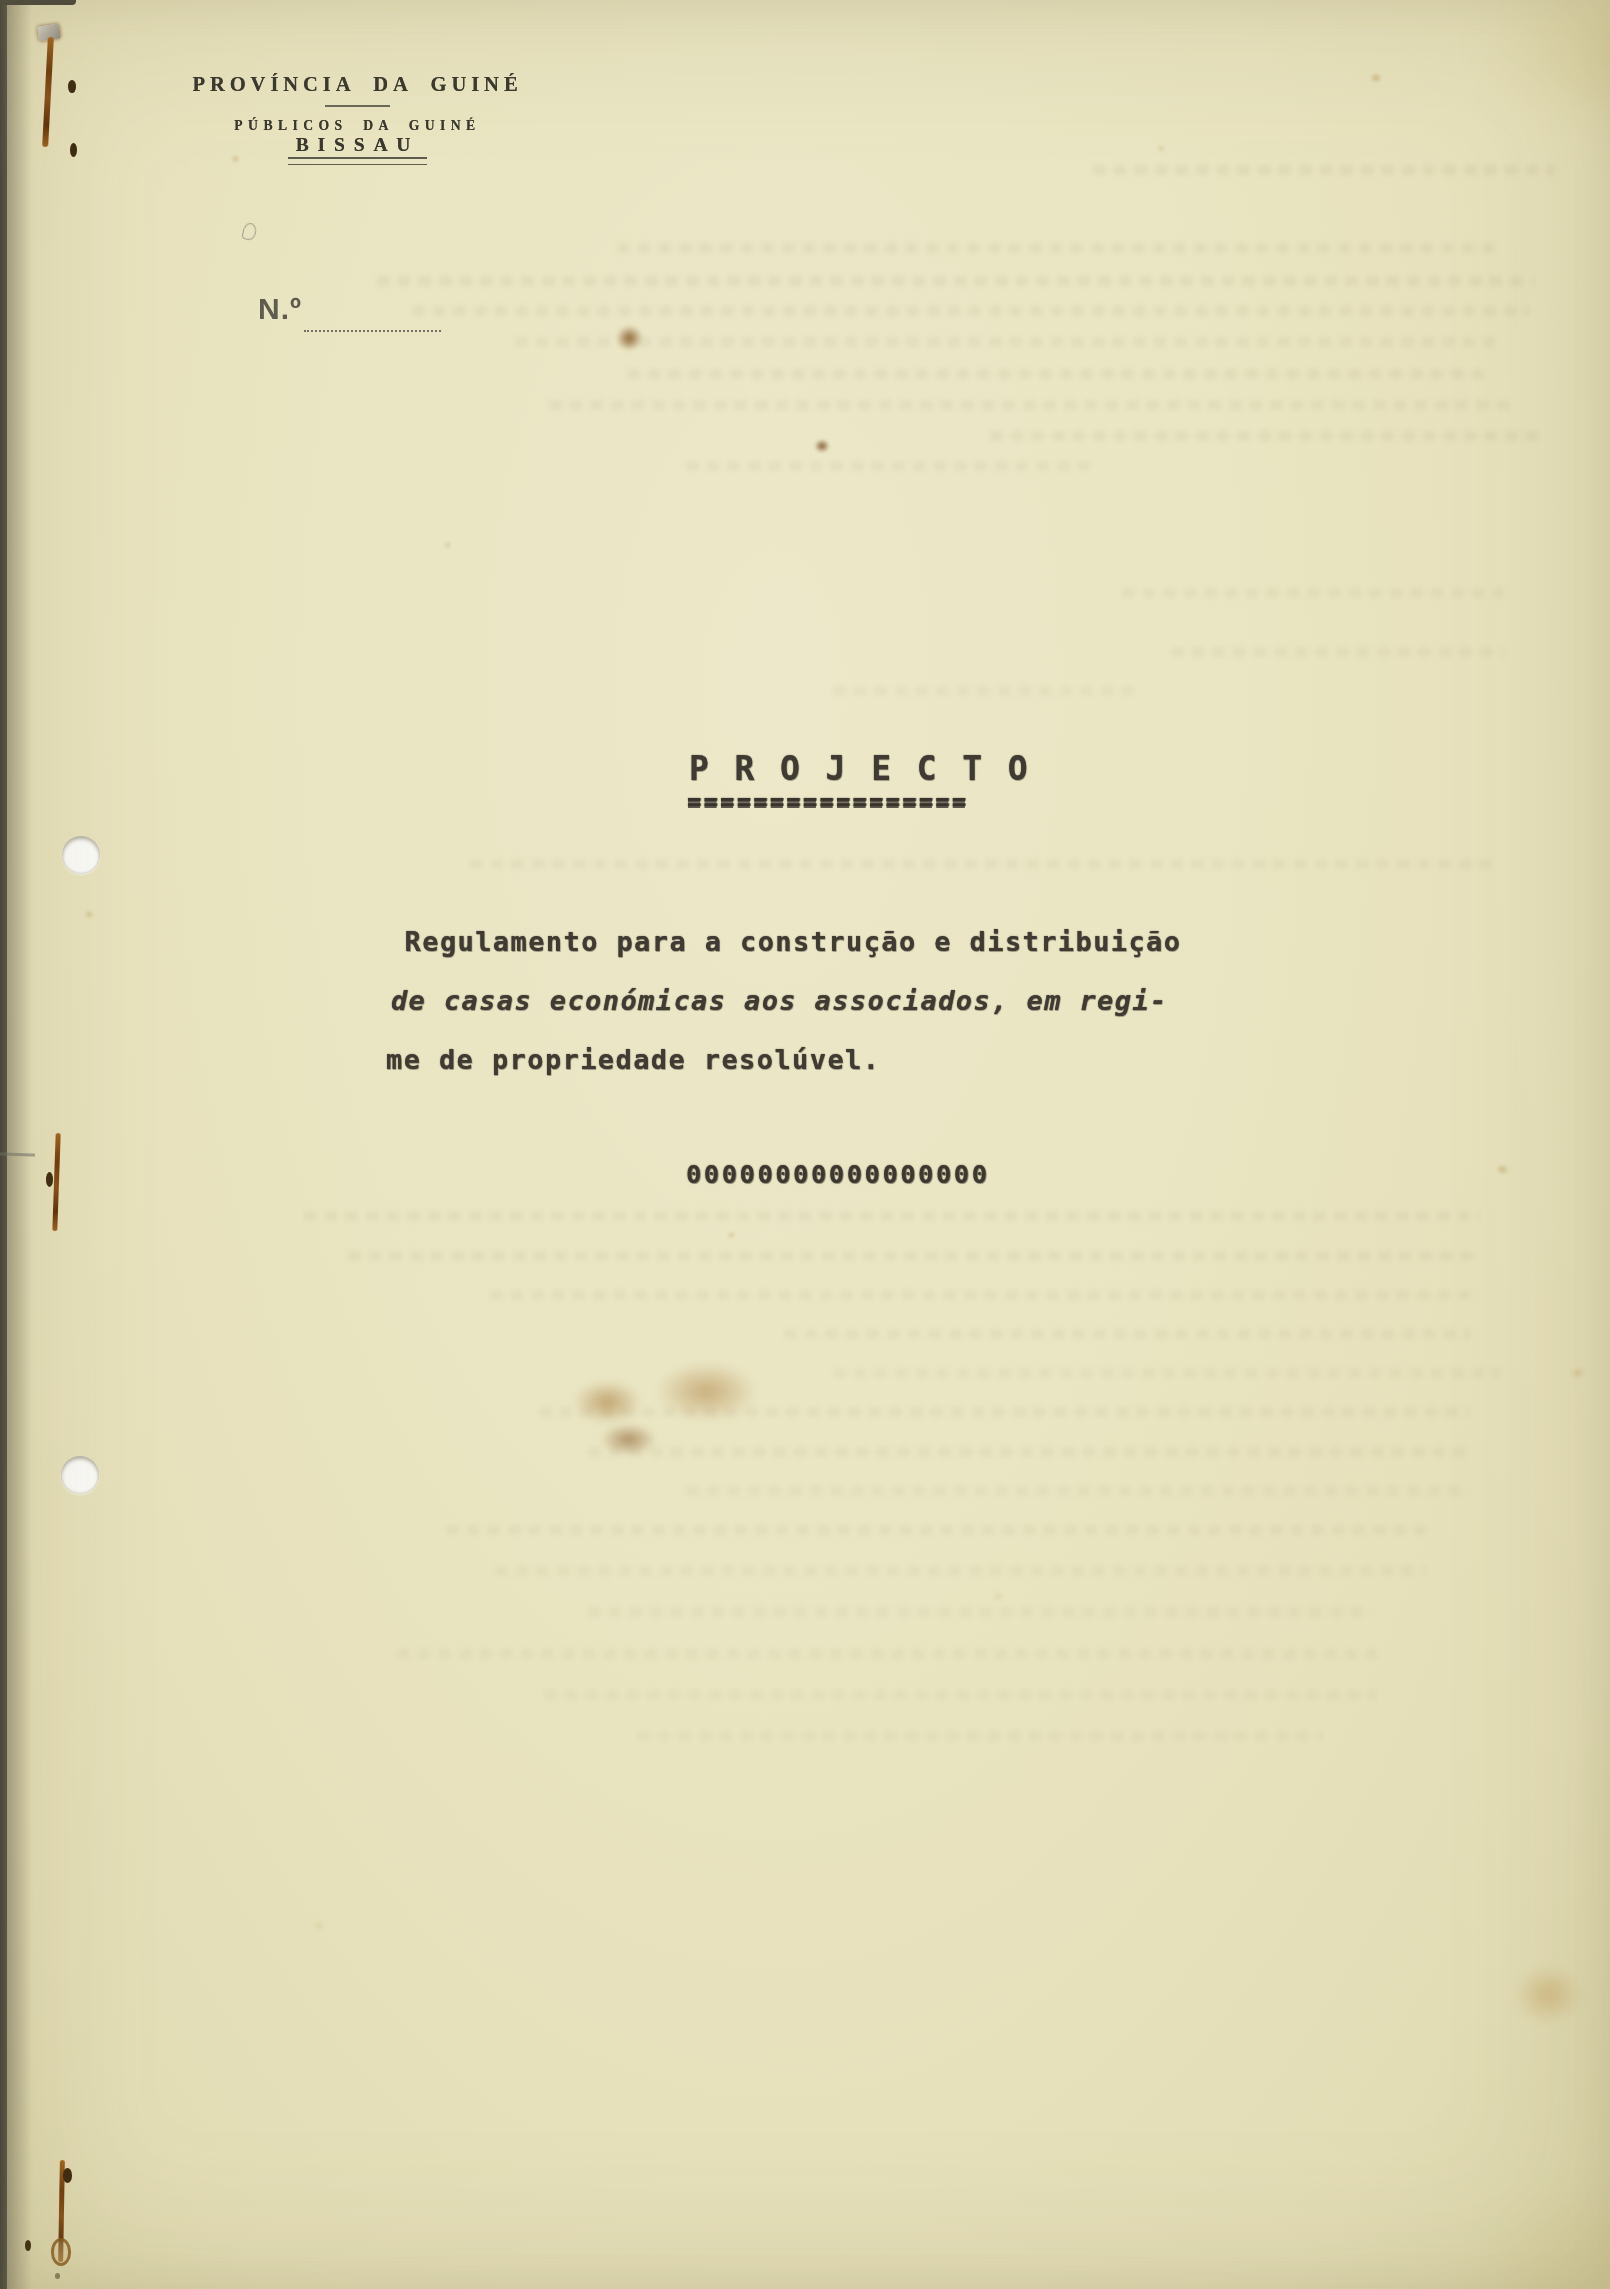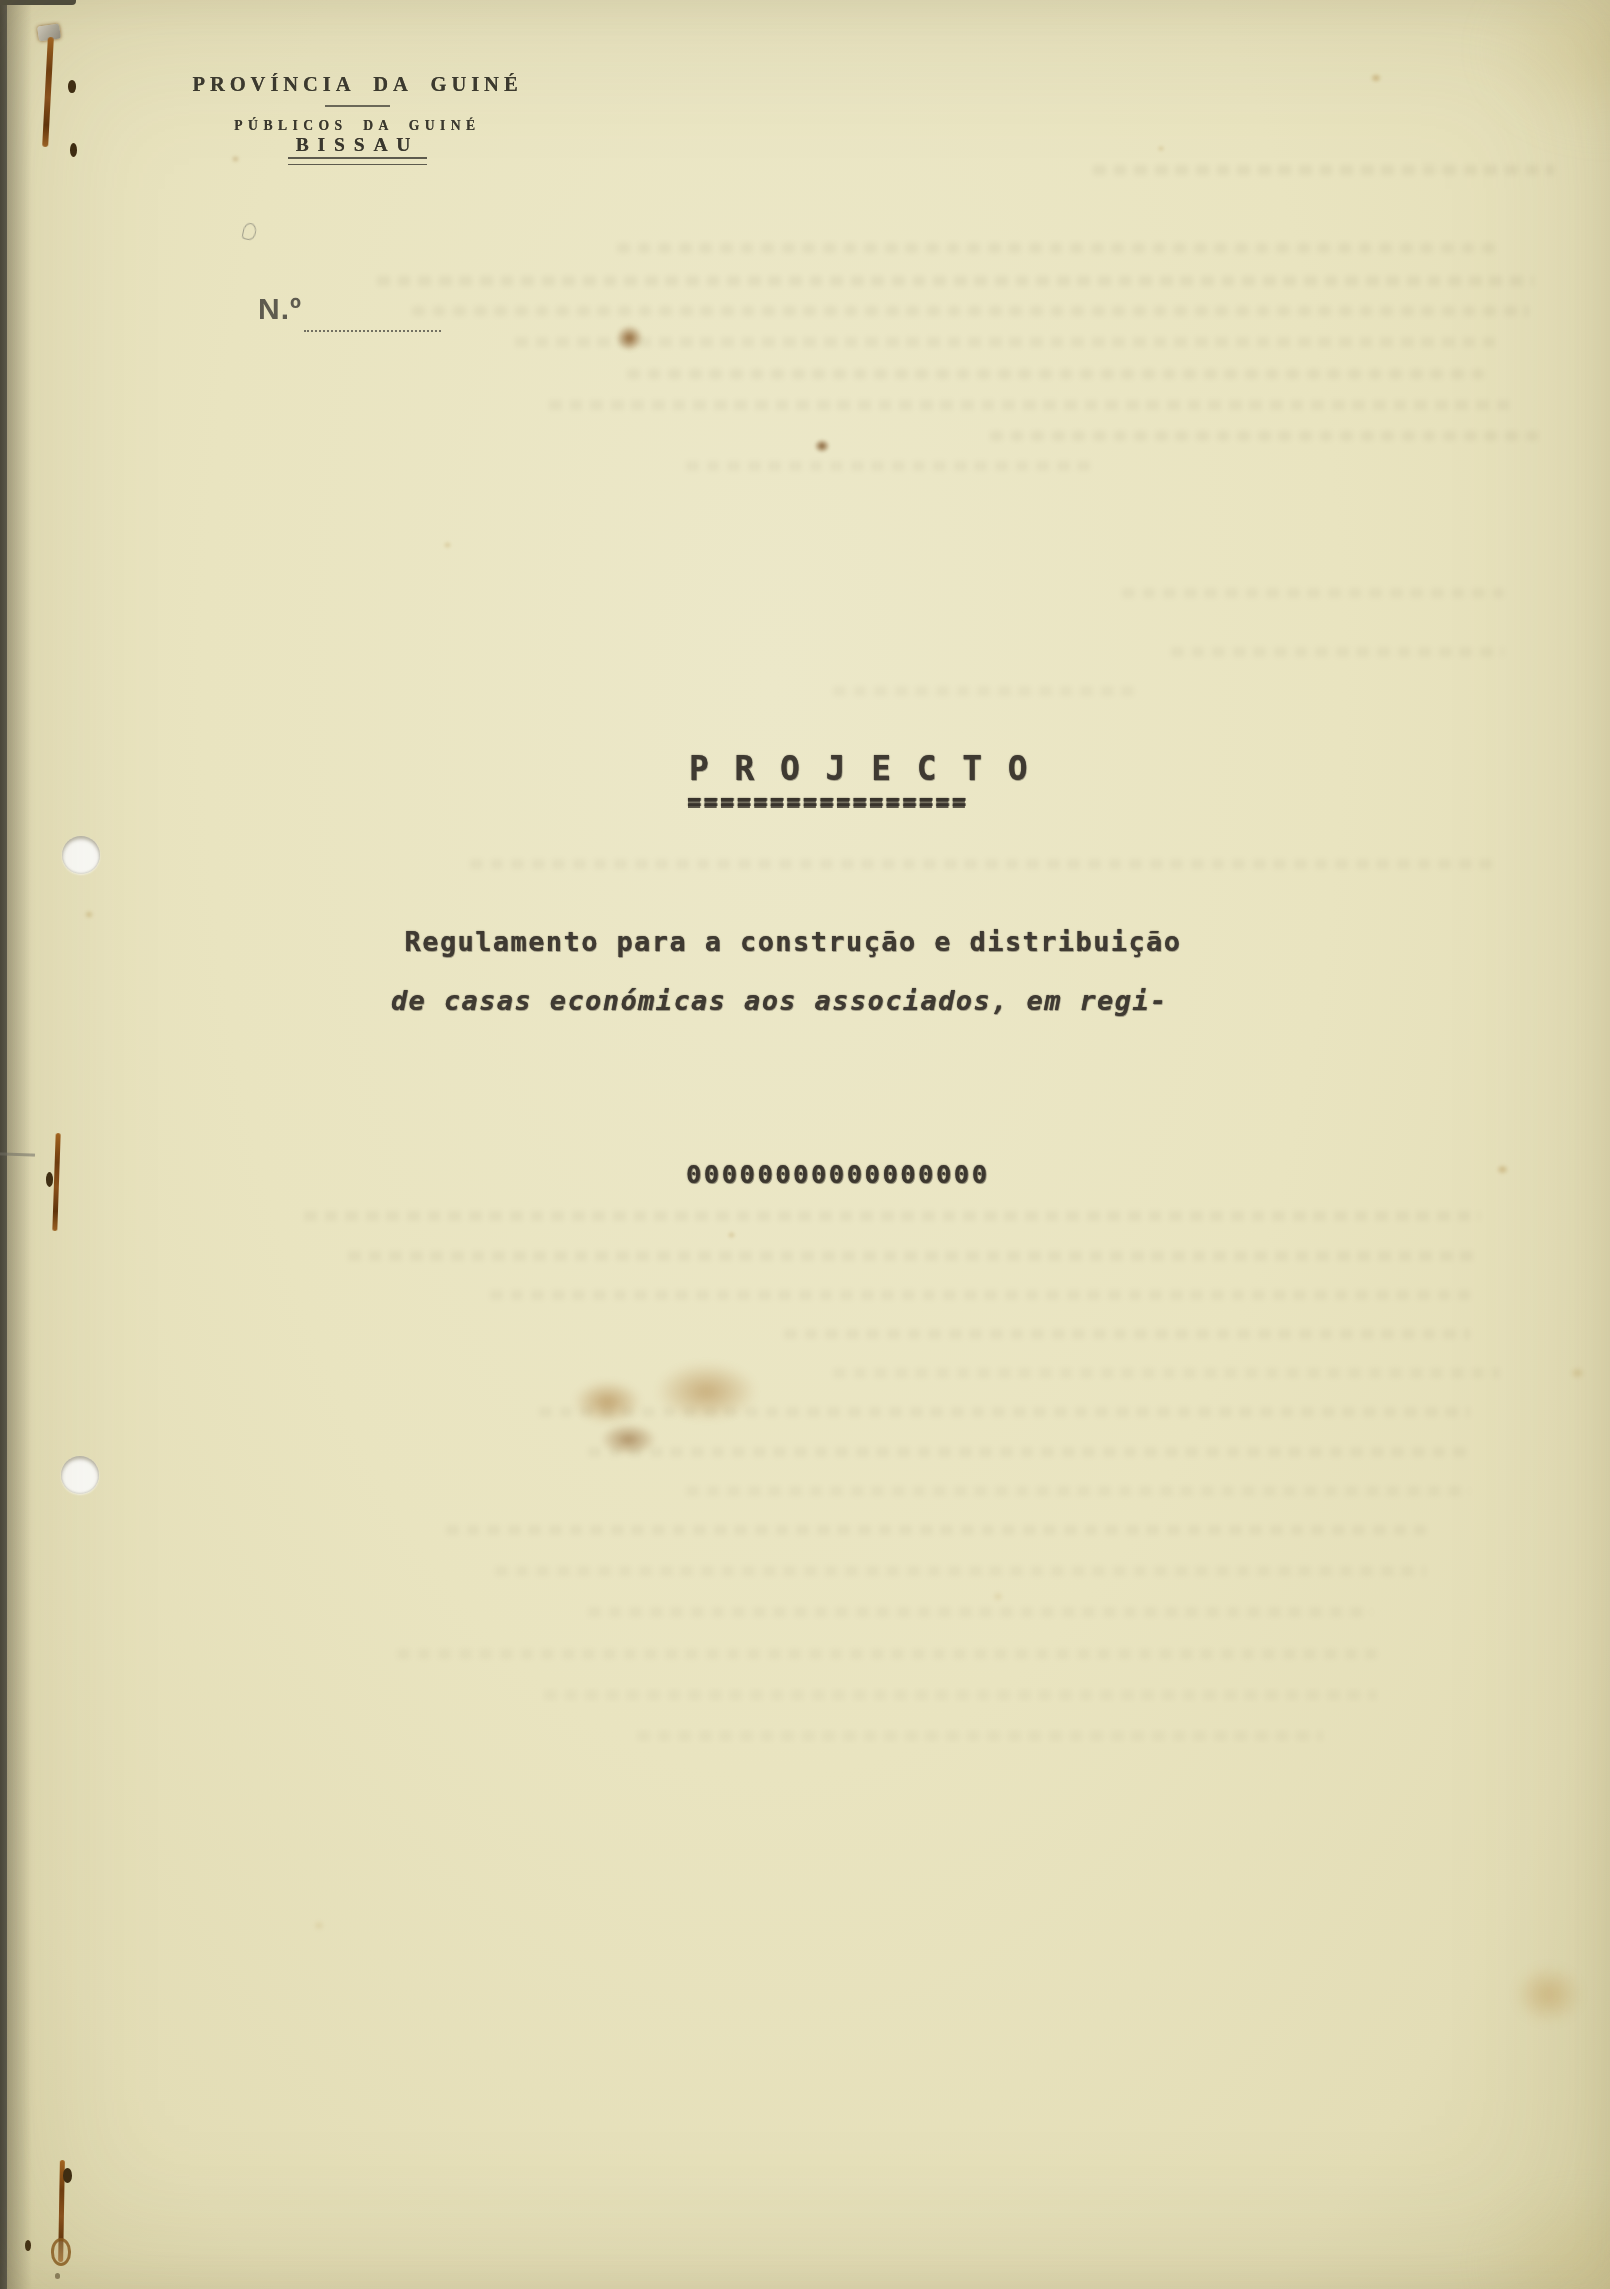--- a/index.html
+++ b/index.html
@@ -140,20 +140,21 @@
 
   <div class="no-label">N.º</div>
   <div class="no-dots"></div>
 
   <div class="doc-title tw">P R O J E C T O</div>
   <div class="title-underline tw">=================</div>
 
   <div class="body-par tw">
     <div class="l1">Regulamento para a construção e distribuição</div>
     <div class="l2">de casas económicas aos associados, em regi-</div>
+    <div class="l3">me de propriedade resolúvel.</div>
   </div>
 
   <div class="ornament tw">00000000000000000</div>
 
   <div class="punch" id="punch1"></div>
   <div class="punch" id="punch2"></div>
 
   <div class="staple" style="left:29px;top:5.9px;width:69px;height:162px;">
     <div class="staple-head" style="left:8.8px;top:19.6px;"></div>
     <div class="rust-line" style="left:15.7px;top:31px;width:5.9px;height:110px;transform:rotate(3deg);"></div>

